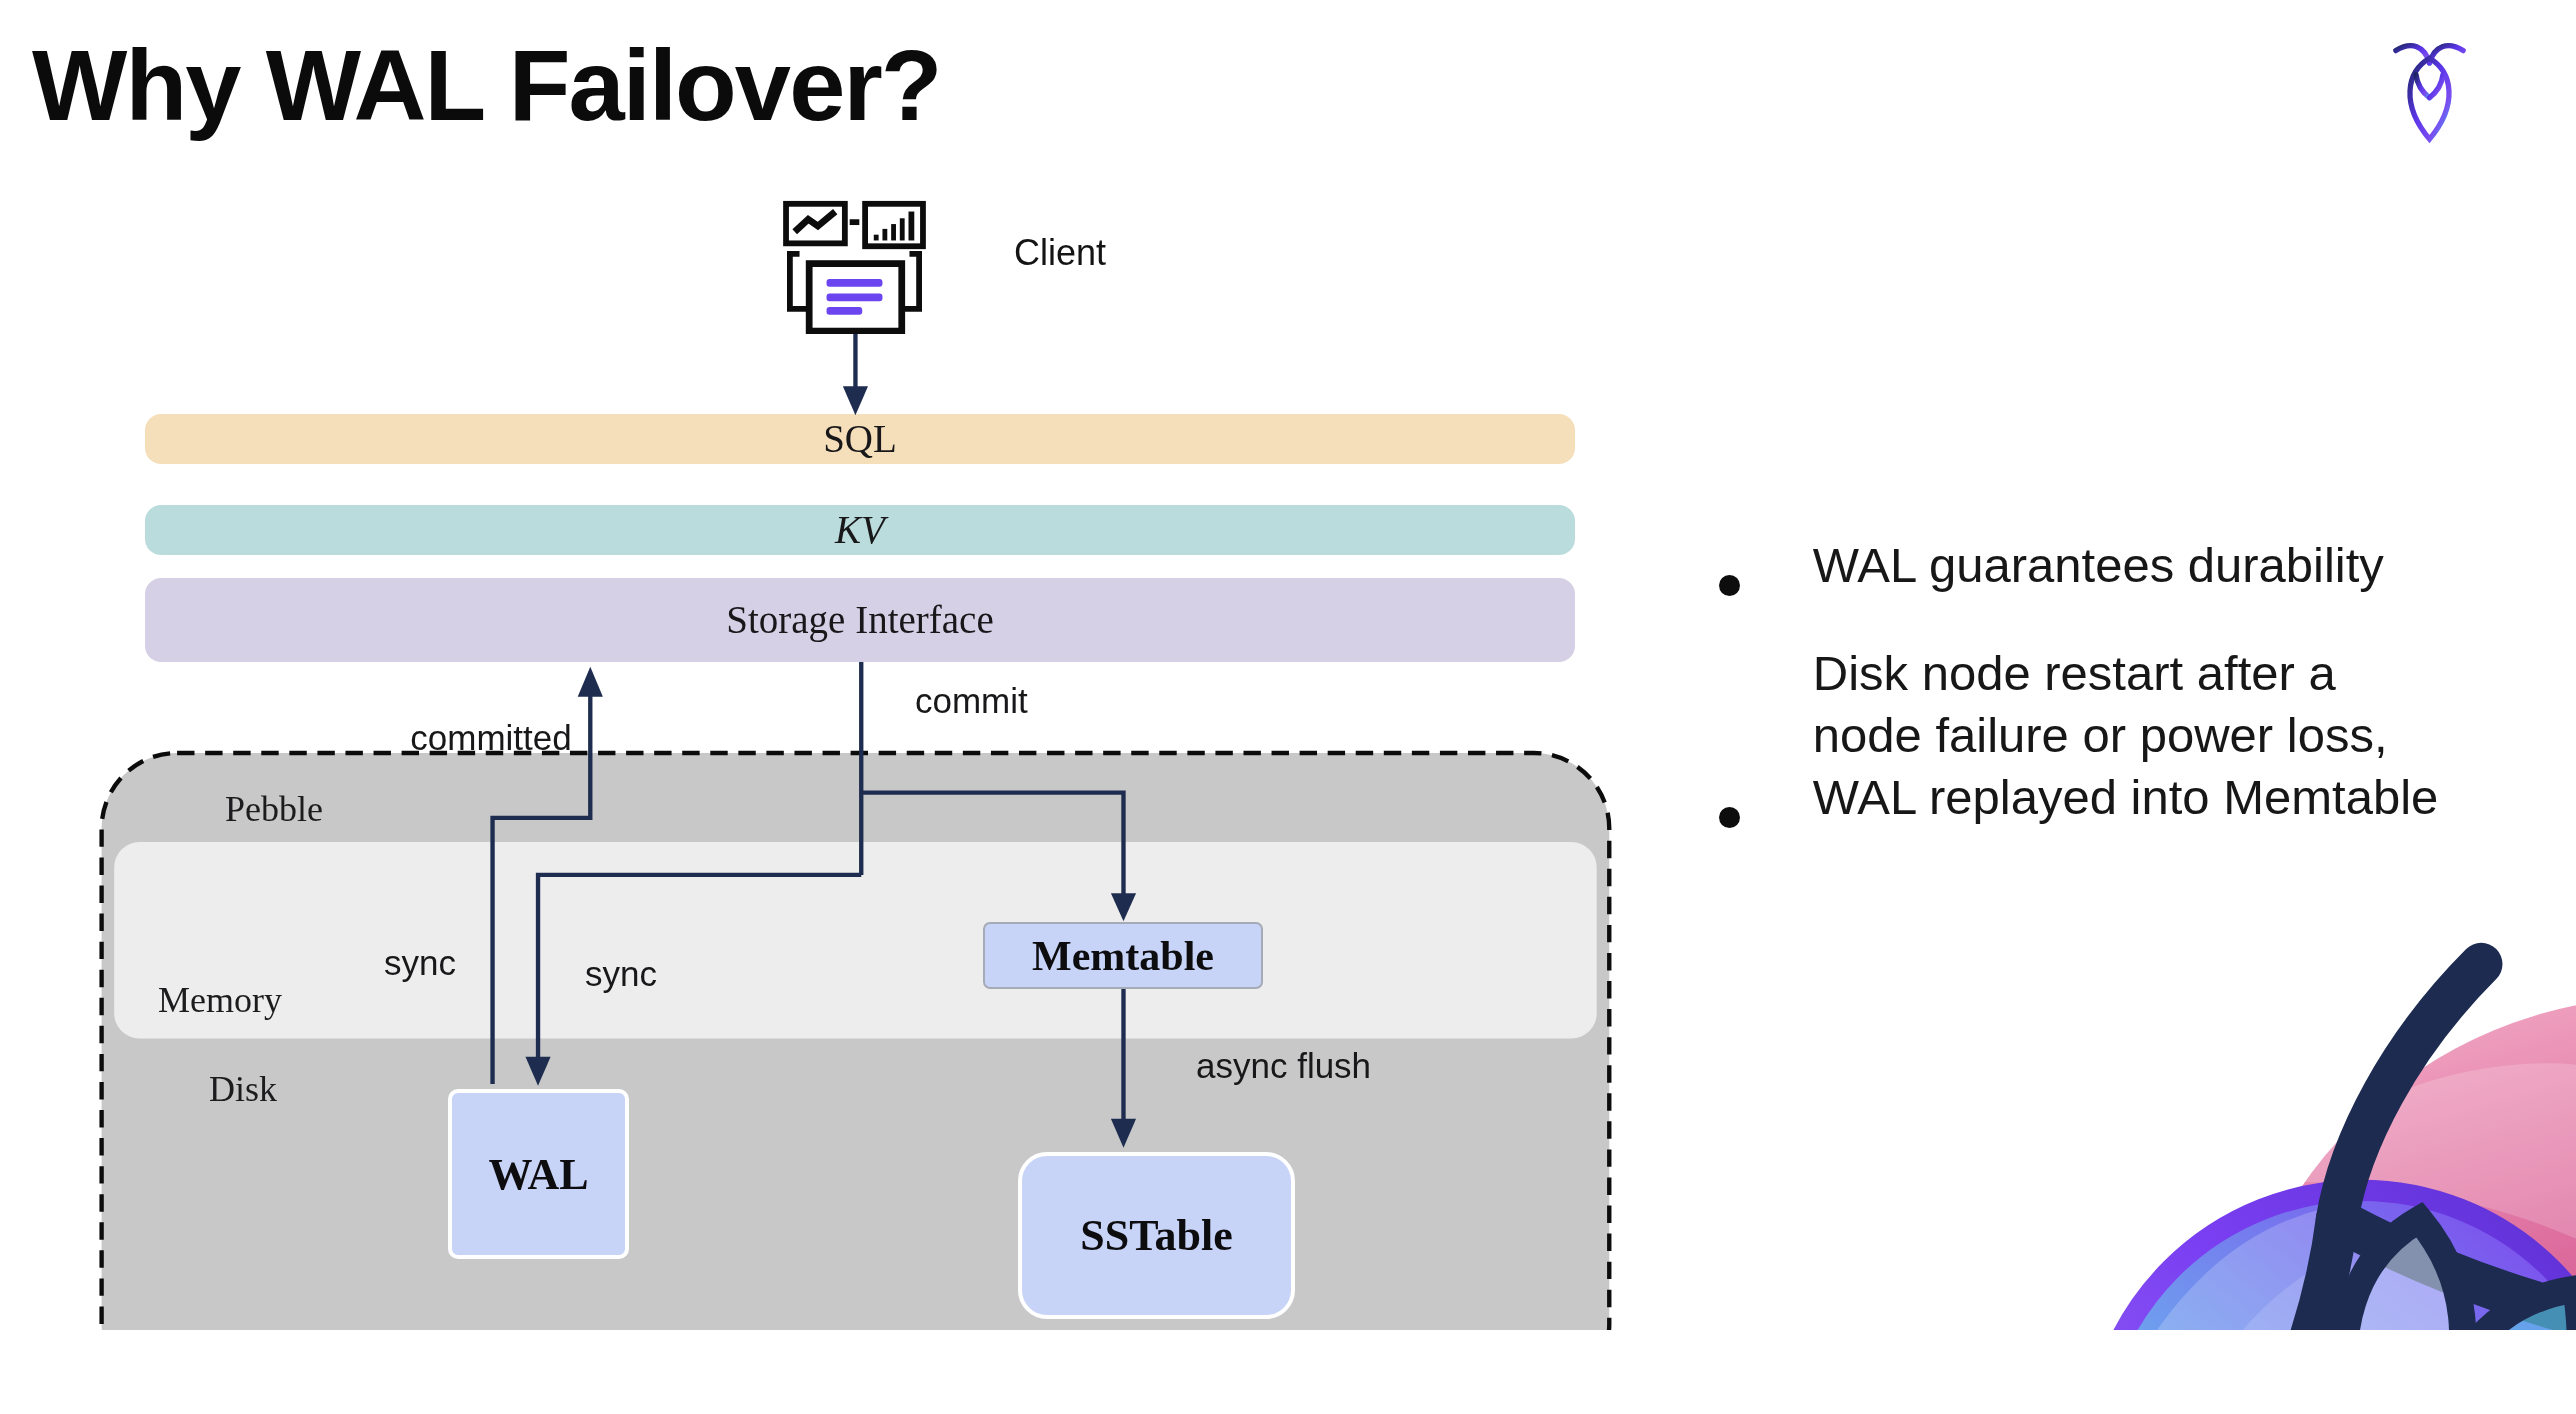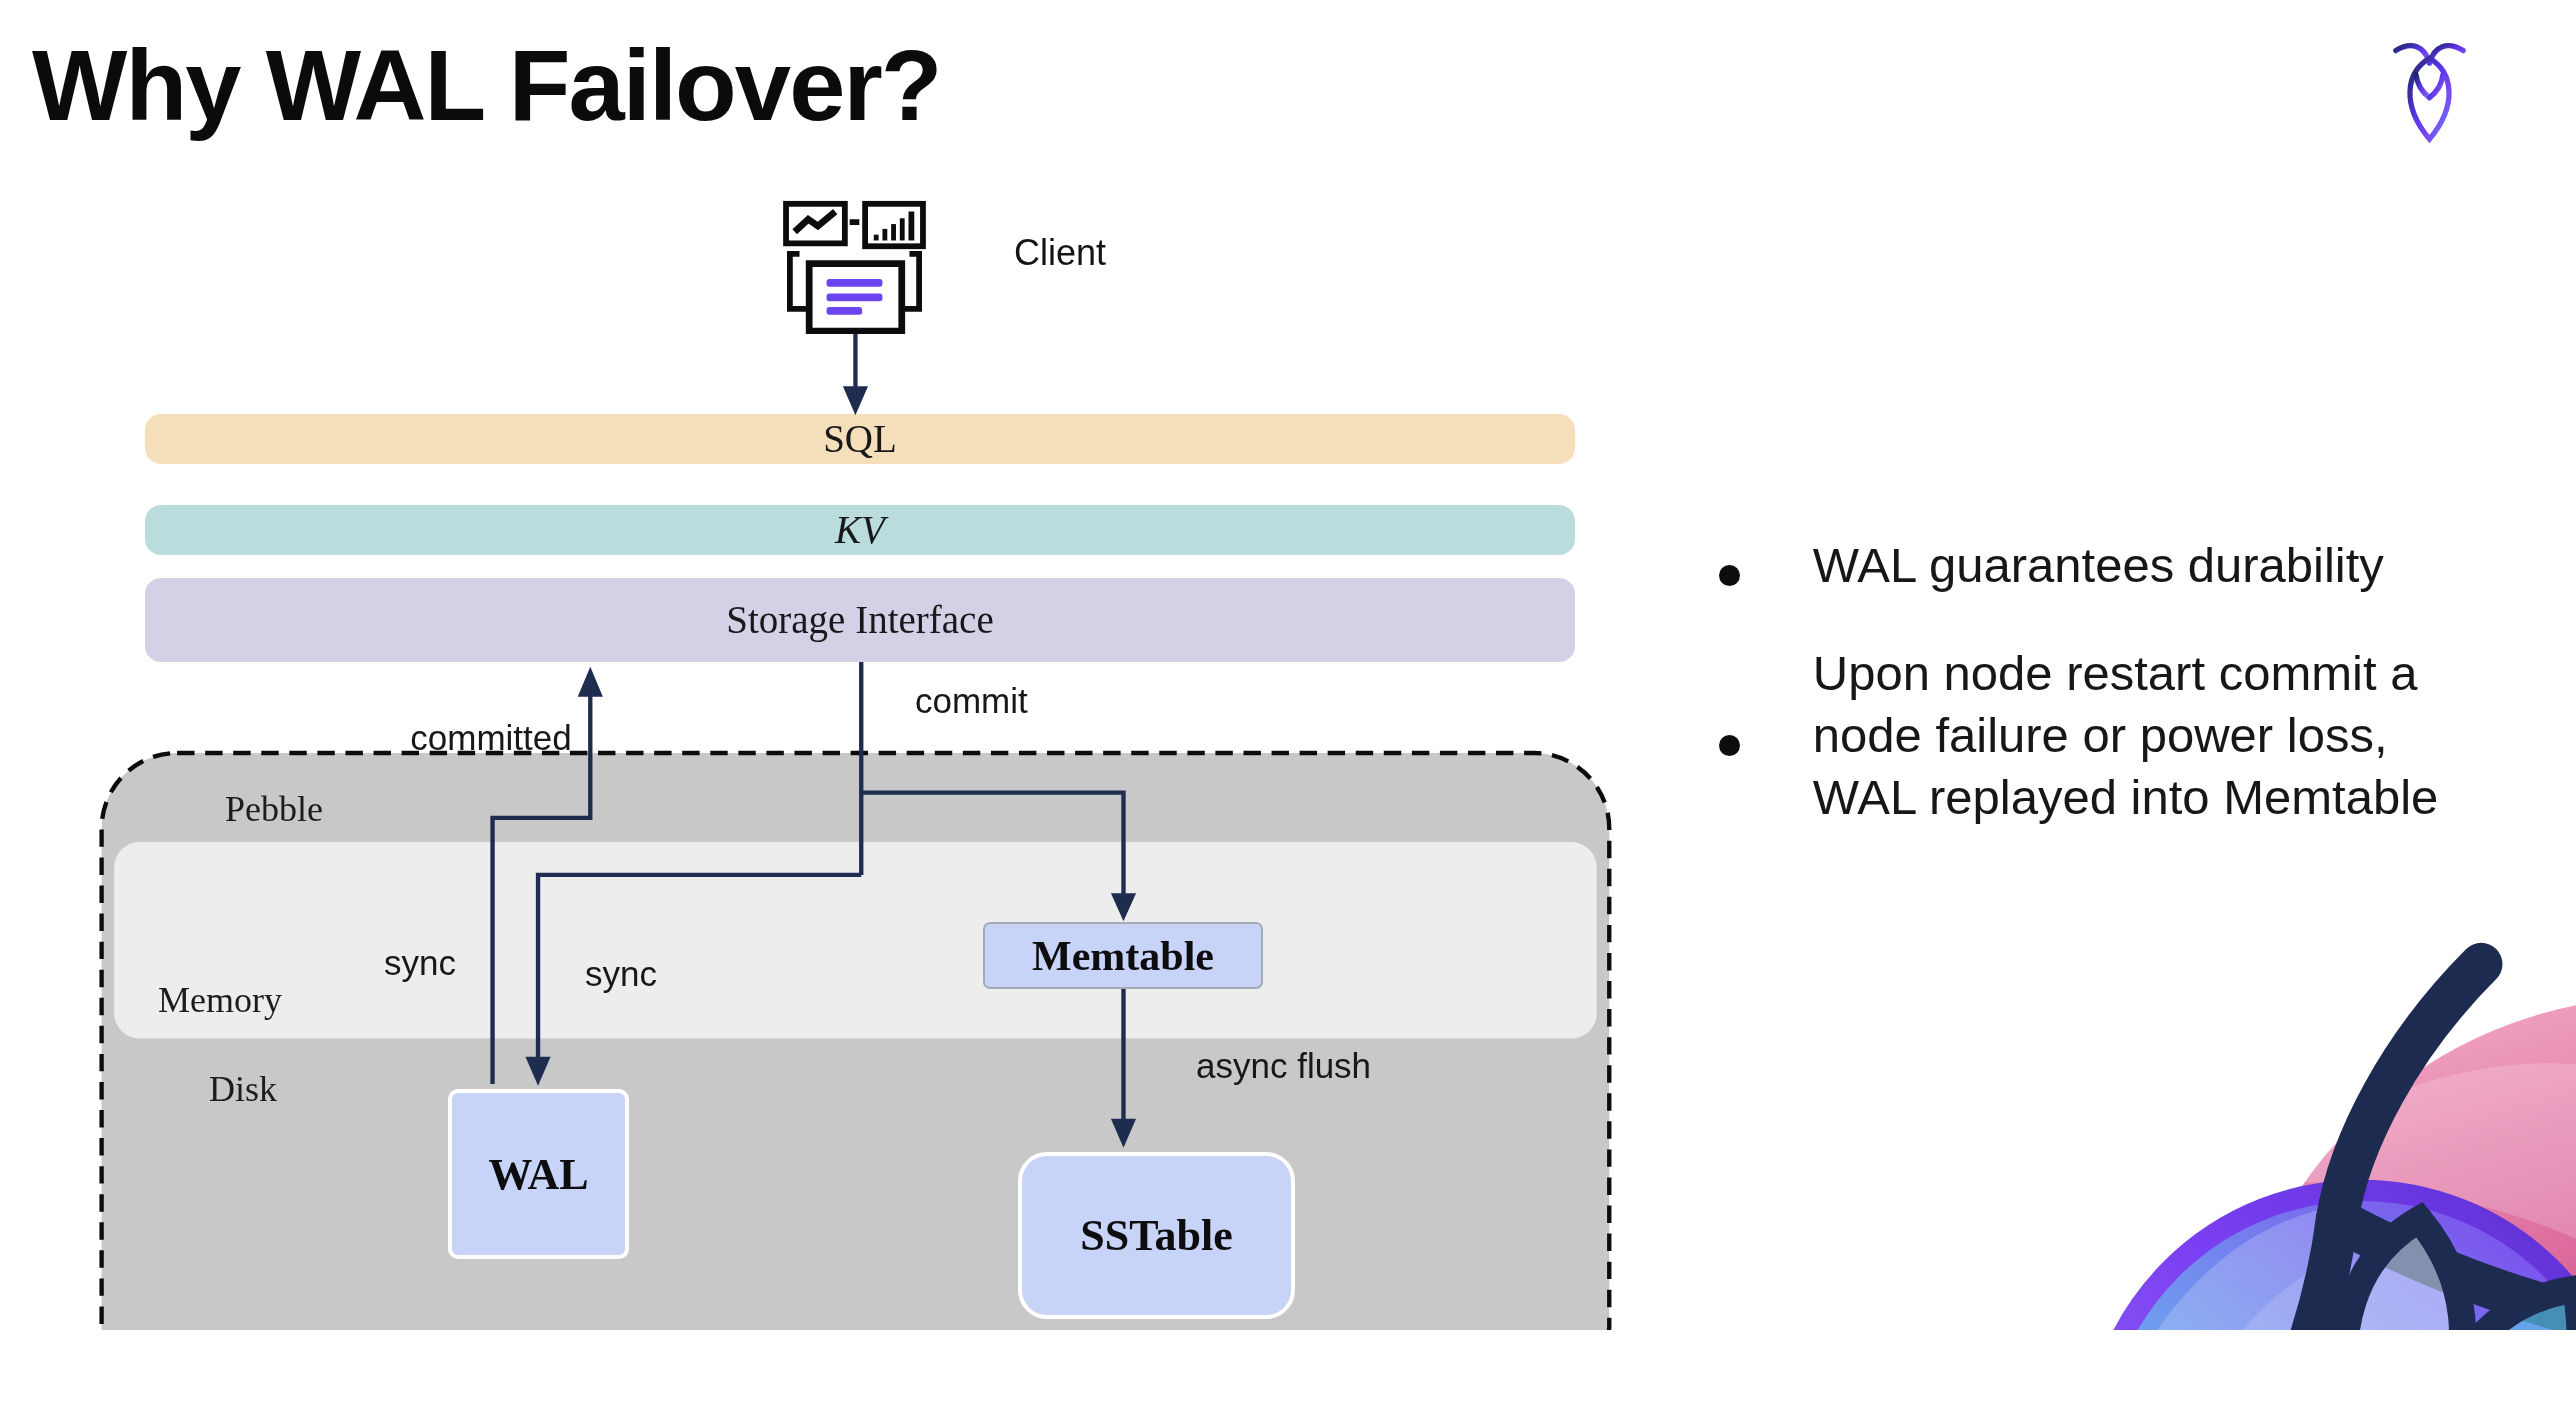--- a/index.html
+++ b/index.html
@@ -40,21 +40,21 @@
   #lbl-sync-left{left:384px;top:943px;}
   #lbl-sync-right{left:585px;top:954px;}
   #lbl-async{left:1196px;top:1046px;}
 
   
   #client-icon{left:782px;top:199px;z-index:3;}
   #lbl-client{left:1014px;top:232px;font-size:36px;color:#141414;z-index:3;}
 
   
   #bullets{left:1713px;top:534px;width:852px;z-index:4;}
-  .bullet-row{display:flex;align-items:center;}
+  .bullet-row{display:flex;align-items:flex-end;}
   .bullet-row + .bullet-row{margin-top:46px;}
   .bullet-dot{flex:0 0 auto;width:21px;height:21px;border-radius:50%;background:#0d0d0d;margin:20.3px 0 0 5.8px;}
   .bullet-lines{margin-left:73px;font-size:49px;line-height:62px;color:#171717;}
 
   
   #decor{left:1897px;top:929px;z-index:0;}
   #logo{left:2392px;top:37px;z-index:6;}
 </style>
 </head>
 <body>
@@ -159,21 +159,21 @@
   <div class="abs" id="bullets">
     <div class="bullet-row">
       <div class="bullet-dot"></div>
       <div class="bullet-lines">
         <div>WAL guarantees durability</div>
       </div>
     </div>
     <div class="bullet-row">
       <div class="bullet-dot"></div>
       <div class="bullet-lines">
-        <div>Upon node restart commit a</div>
+        <div>Disk node restart after a</div>
         <div>node failure or power loss,</div>
         <div>WAL replayed into Memtable</div>
       </div>
     </div>
   </div>
 
   <svg class="abs" id="decor" width="679" height="486" viewBox="0 0 702 502">
     <defs>
       <linearGradient id="pinkGrad" x1="0.2" y1="0" x2="0.5" y2="1">
         <stop offset="0" stop-color="#f2a9c5"></stop>

